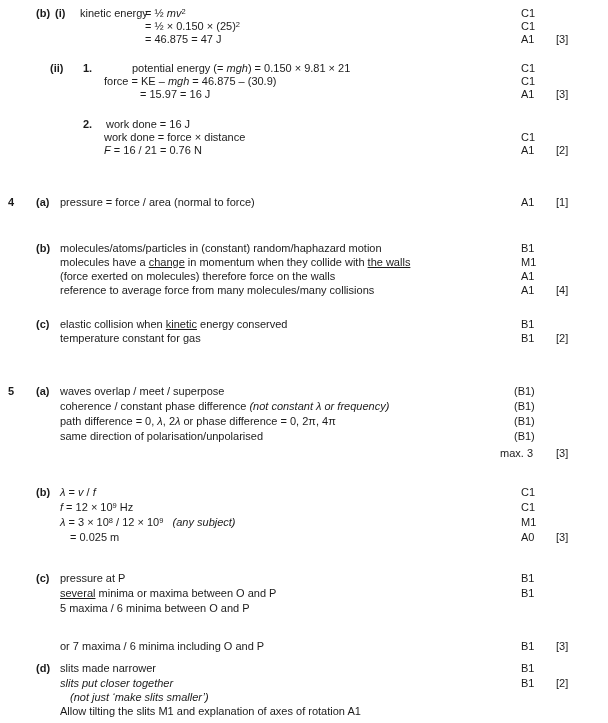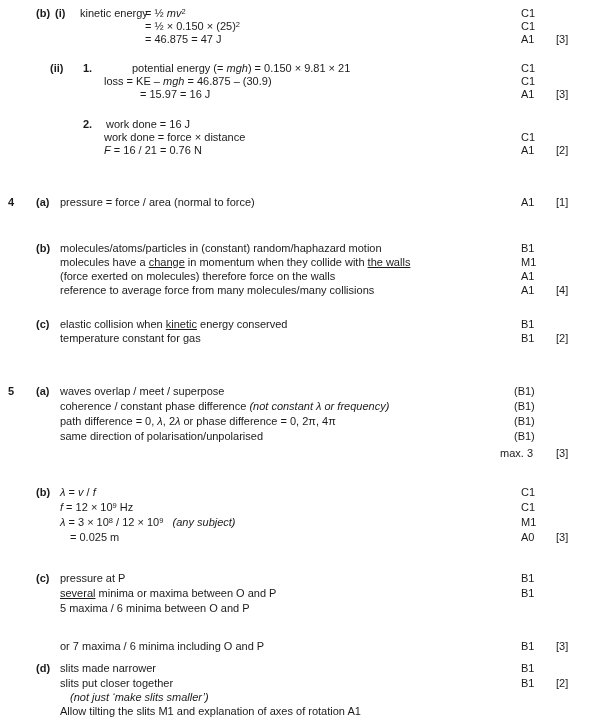--- a/index.html
+++ b/index.html
@@ -54,21 +54,21 @@
       <span class="cell" style="left: 521px;"><span>A1</span></span>
       <span class="cell" style="left: 556px;"><span>[3]</span></span>
     </div>
     <div class="line" style="top: 62px;">
       <span class="cell" style="left: 50px;"><span class="bold">(ii)</span></span>
       <span class="cell" style="left: 83px;"><span class="bold">1.</span></span>
       <span class="cell" style="left: 104px; margin-left: 28px;"><span>potential energy (= </span><span class="ital">mgh</span><span>) = 0.150 × 9.81 × 21</span></span>
       <span class="cell" style="left: 521px;"><span>C1</span></span>
     </div>
     <div class="line" style="top: 75px;">
-      <span class="cell" style="left: 104px;"><span>loss = KE – </span><span class="ital">mgh</span><span> = 46.875 – (30.9)</span></span>
+      <span class="cell" style="left: 104px;"><span>force = KE – </span><span class="ital">mgh</span><span> = 46.875 – (30.9)</span></span>
       <span class="cell" style="left: 521px;"><span>C1</span></span>
     </div>
     <div class="line" style="top: 88px;">
       <span class="cell" style="left: 140px;"><span>= 15.97 = 16 J</span></span>
       <span class="cell" style="left: 521px;"><span>A1</span></span>
       <span class="cell" style="left: 556px;"><span>[3]</span></span>
     </div>
     <div class="line" style="top: 118px;">
       <span class="cell" style="left: 83px;"><span class="bold">2.</span></span>
       <span class="cell" style="left: 86px; margin-left: 20px;"><span>work done = 16 J</span></span>
@@ -173,21 +173,21 @@
       <span class="cell" style="left: 60px;"><span>or 7 maxima / 6 minima including O and P</span></span>
       <span class="cell" style="left: 521px;"><span>B1</span></span>
       <span class="cell" style="left: 556px;"><span>[3]</span></span>
     </div>
     <div class="line" style="top: 662px;">
       <span class="cell" style="left: 36px;"><span class="bold">(d)</span></span>
       <span class="cell" style="left: 60px;"><span>slits made narrower</span></span>
       <span class="cell" style="left: 521px;"><span>B1</span></span>
     </div>
     <div class="line" style="top: 677px;">
-      <span class="cell" style="left: 60px;"><span>slits put closer together</span></span>
+      <span class="cell" style="left: 60px; font-style: italic;"><span>slits put closer together</span></span>
       <span class="cell" style="left: 521px;"><span>B1</span></span>
       <span class="cell" style="left: 556px;"><span>[2]</span></span>
     </div>
     <div class="line" style="top: 691px;">
       <span class="cell" style="left: 70px;"><span class="ital">(not just ‘make slits smaller’)</span></span>
     </div>
     <div class="line" style="top: 705px;">
       <span class="cell" style="left: 60px;"><span>Allow tilting the slits M1 and explanation of axes of rotation A1</span></span>
     </div>
   </div>

